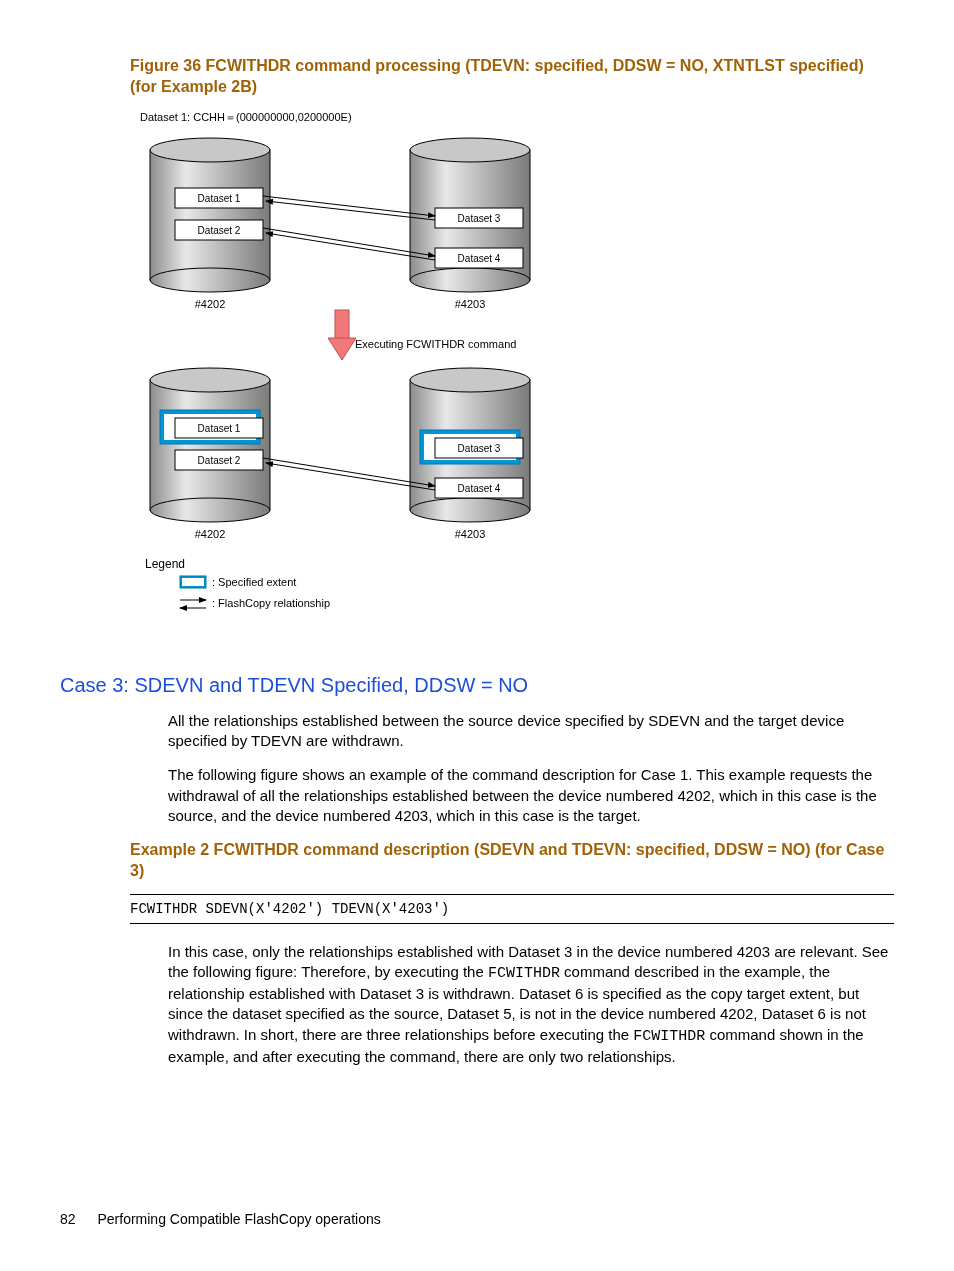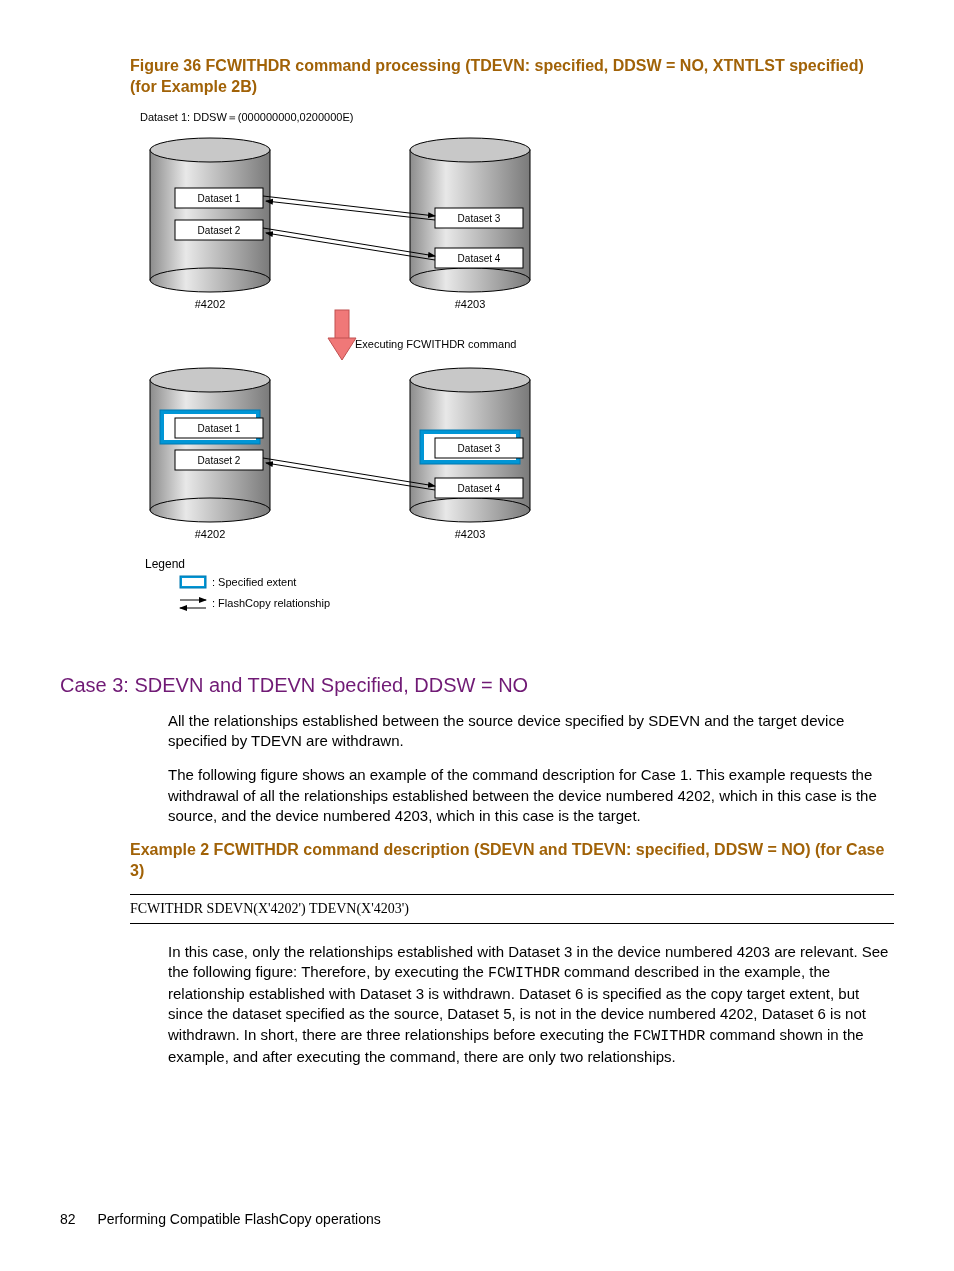--- a/index.html
+++ b/index.html
@@ -28,37 +28,37 @@
   .diagram-wrap {
     margin-left: 80px;
     margin-bottom: 20px;
   }
   .mono-small {
     font-family: Arial, sans-serif;
     font-size: 11px;
     line-height: 1.3;
   }
   .h3 {
-    color: #701a75;
+    color: #1d4ed8;
     font-weight: normal;
     font-size: 20px;
     margin: 24px 0 14px 0;
   }
   .body-text {
     margin-left: 108px;
     font-size: 15px;
     line-height: 1.35;
     margin-bottom: 14px;
   }
   .code-box {
     margin-left: 70px;
     border-top: 1px solid #000;
     border-bottom: 1px solid #000;
     padding: 6px 0;
-    font-family: Liberation Serif, serif;
+    font-family: Liberation Mono, monospace;
     font-size: 14px;
     margin-bottom: 18px;
   }
   .mono-inline {
     font-family: "Courier New", monospace;
   }
   .footer {
     position: absolute;
     bottom: 44px;
     left: 60px;
@@ -69,21 +69,21 @@
 </style>
 </head>
 <body>
 
 <div class="page">
 
   <div class="fig-caption">Figure 36 FCWITHDR command processing (TDEVN: specified, DDSW = NO, XTNTLST specified) (for Example 2B)</div>
 
   <div class="diagram-wrap">
     <div class="mono-small" style="margin-bottom:6px;">
-      <div>Dataset 1:   DDSW＝(000000000,0200000E)</div>
+      <div>Dataset 1:   CCHH＝(000000000,0200000E)</div>
     </div>
 
     <svg width="450" height="520">
       <defs>
         <marker id="arr" markerWidth="8" markerHeight="8" refX="7" refY="3" orient="auto">
           <path d="M0,0 L8,3 L0,6 Z" fill="#000"></path>
         </marker>
         <linearGradient id="cyl" x1="0" x2="1" y1="0" y2="0">
           <stop offset="0" stop-color="#8c8c8c"></stop>
           <stop offset="0.3" stop-color="#e8e8e8"></stop>

